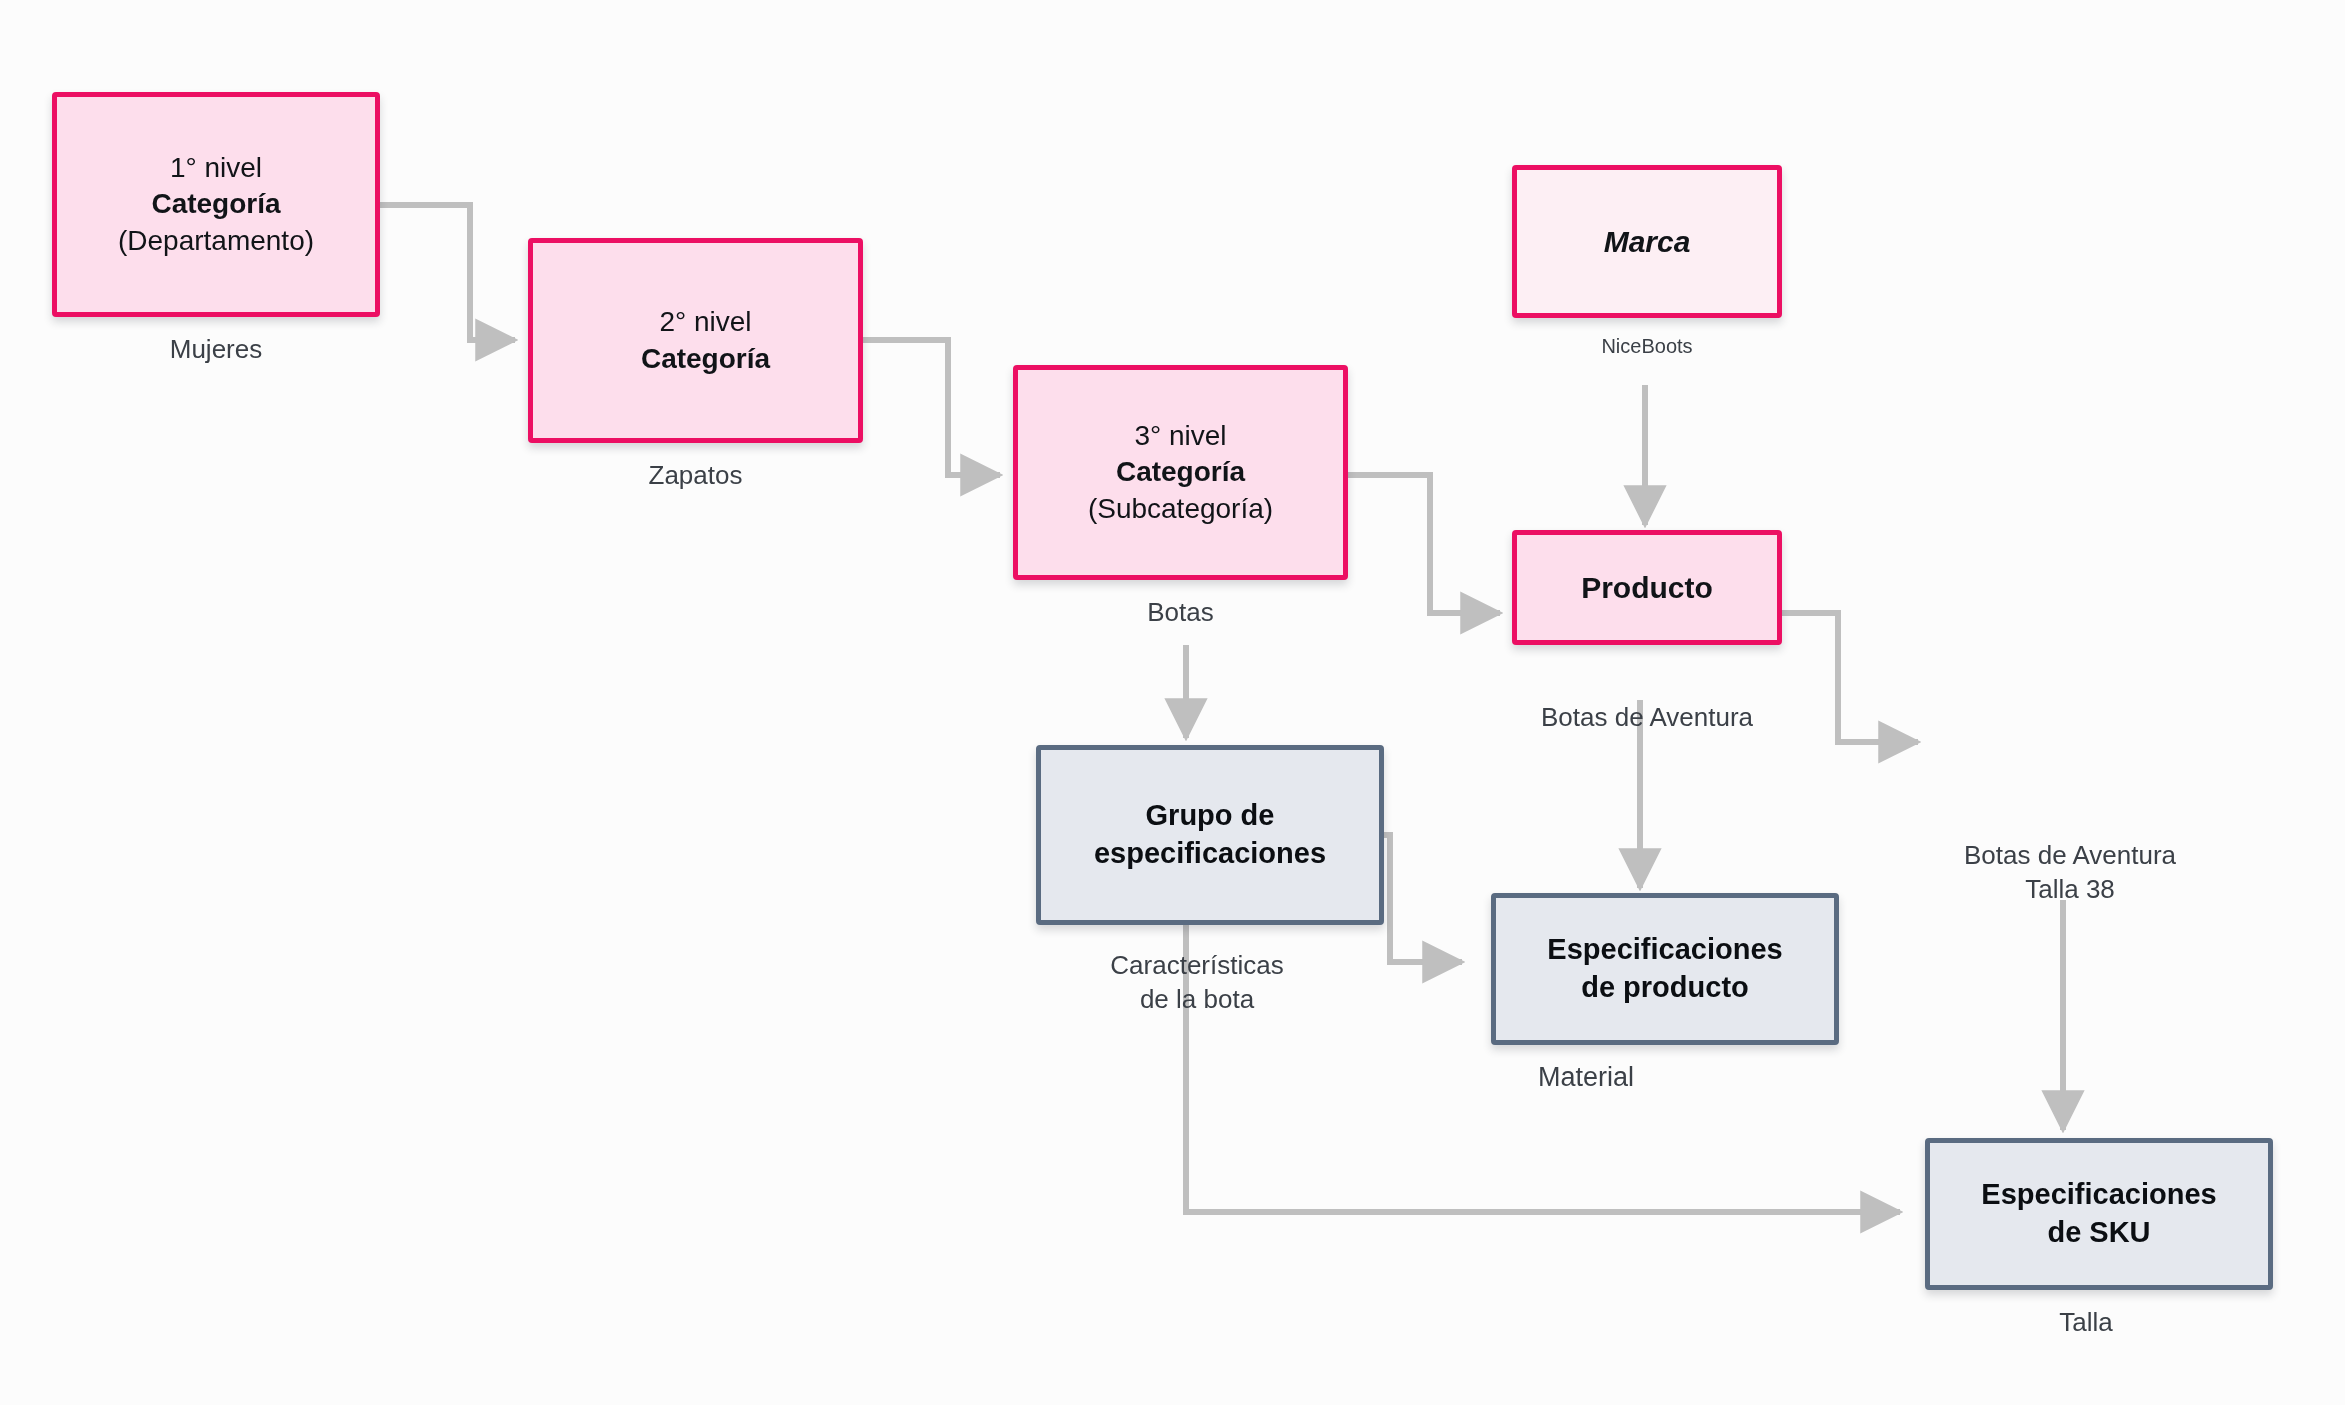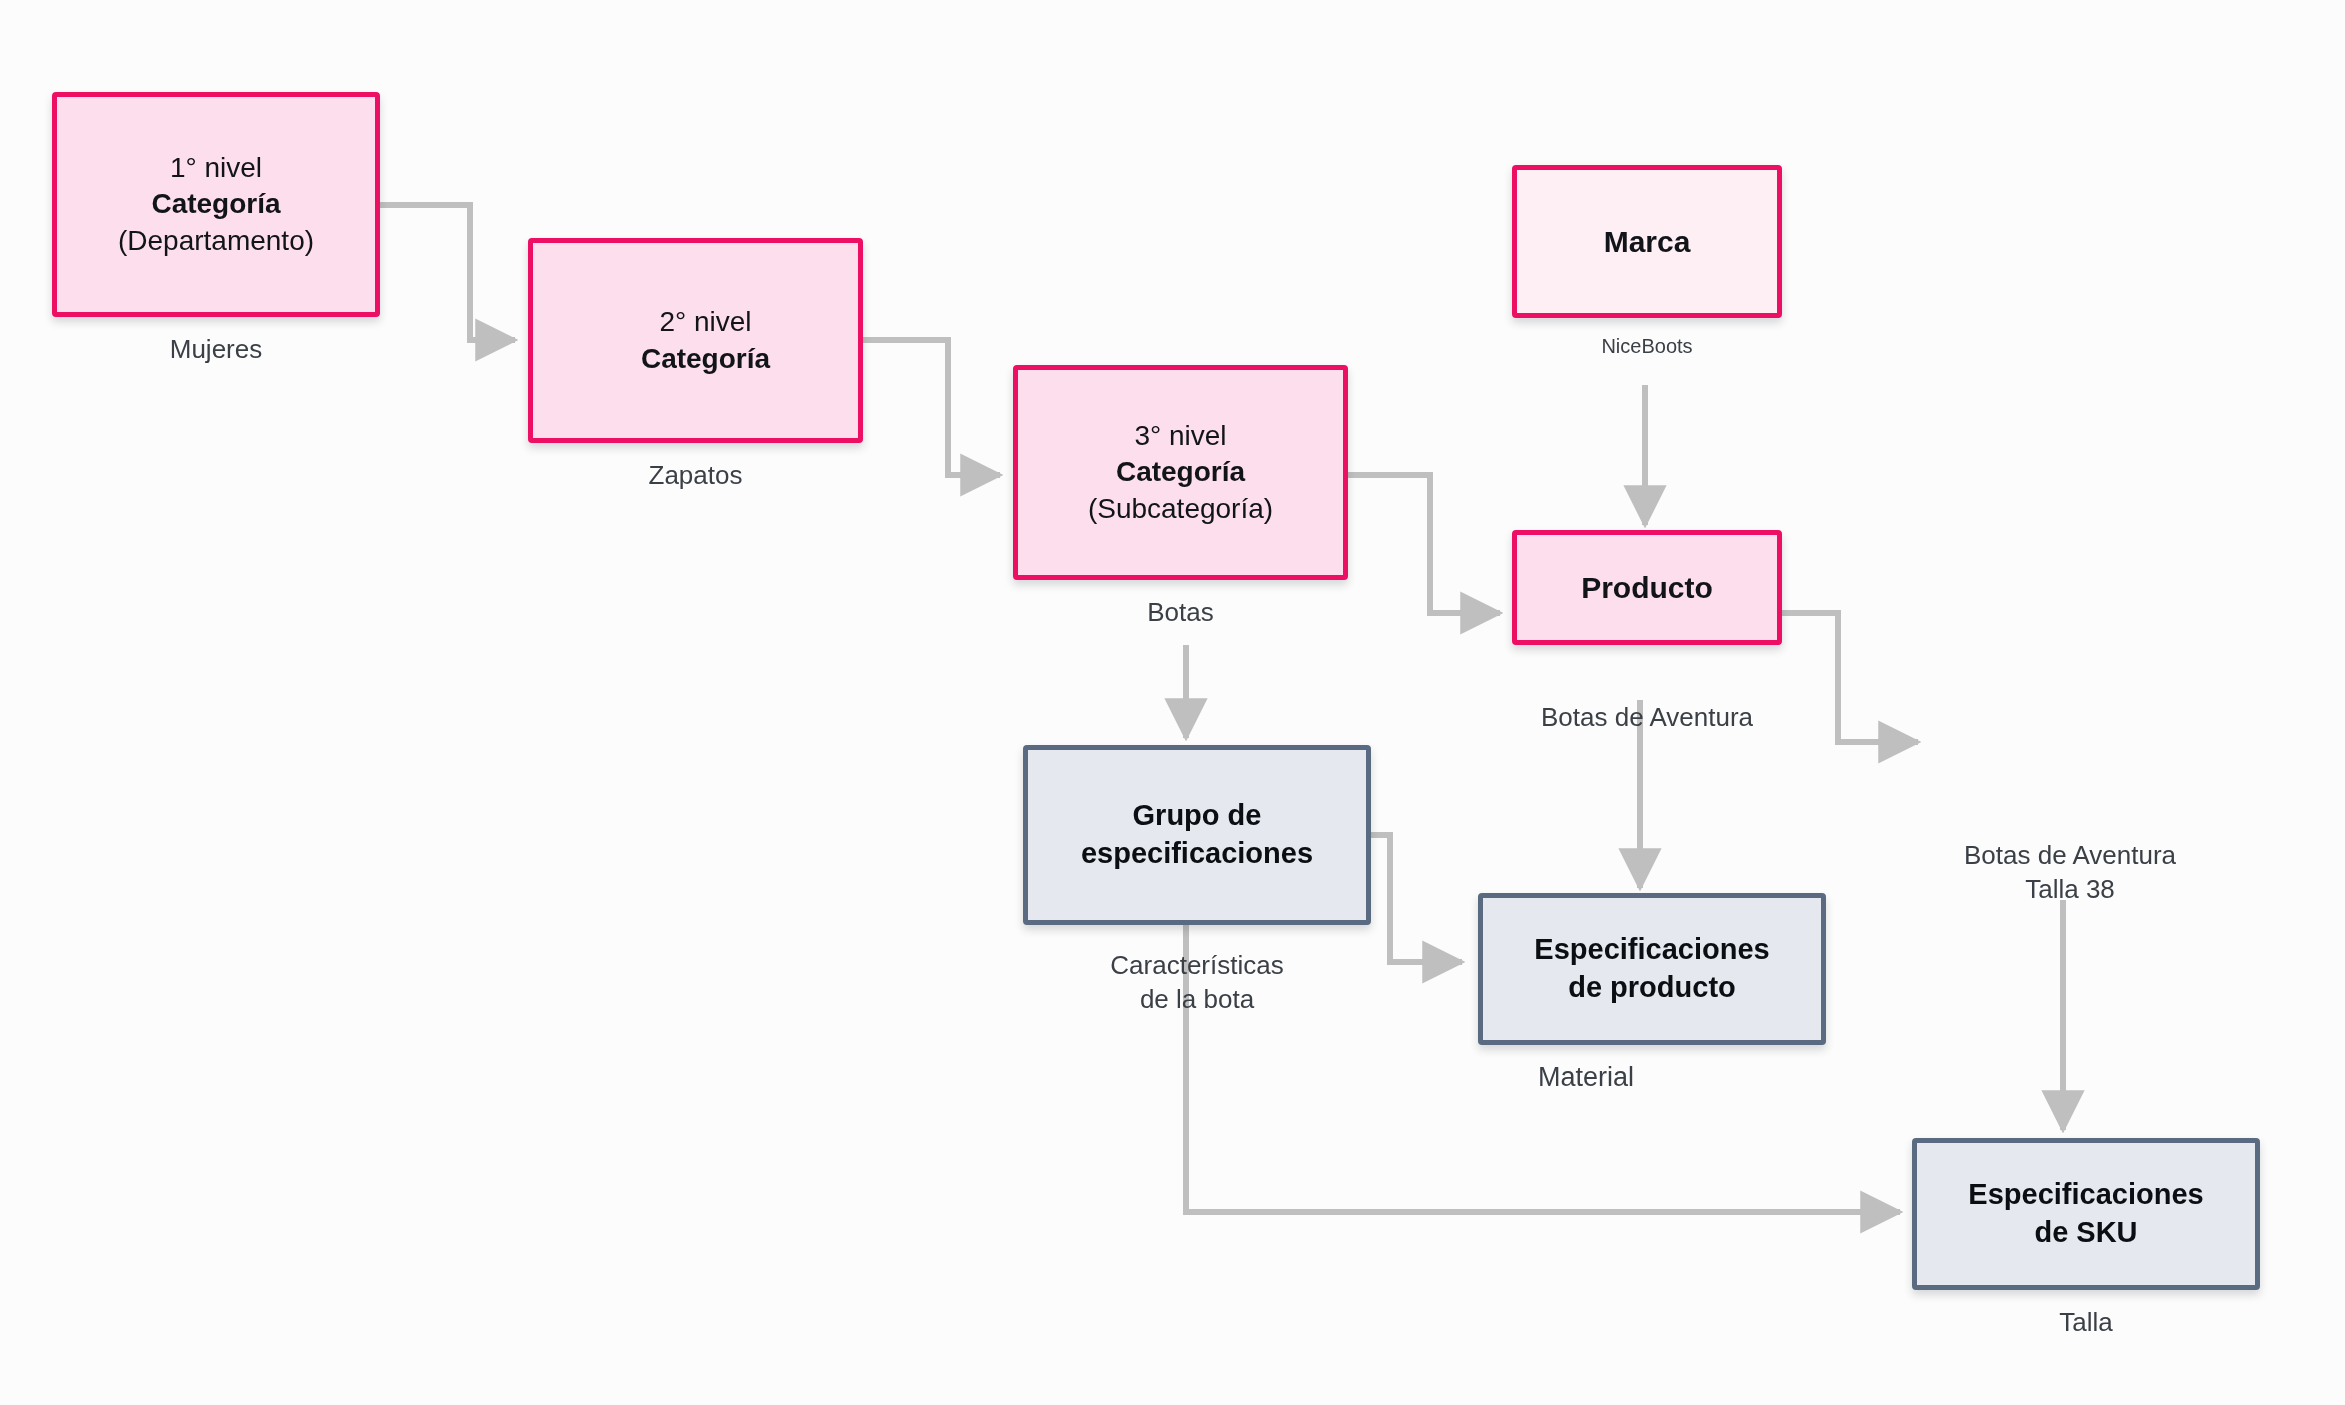--- a/index.html
+++ b/index.html
@@ -44,25 +44,27 @@
   .node .ln.b { font-weight: bold; }
   .pink {
     background: #fddeec;
     border-color: #ec0f63;
     color: #111418;
   }
   .pink-light {
     background: #fdeff4;
     border-color: #ec0f63;
     color: #111418;
+    font-style: italic;
   }
   .slate {
     background: #e5e8ee;
     border-color: #5a6b81;
     color: #0b0e12;
+    margin-left: 13px;
   }
   .caption {
     position: absolute;
     text-align: center;
     color: #3b4047;
     line-height: 1.32;
     white-space: pre-line;
   }
 </style>
 </head>

